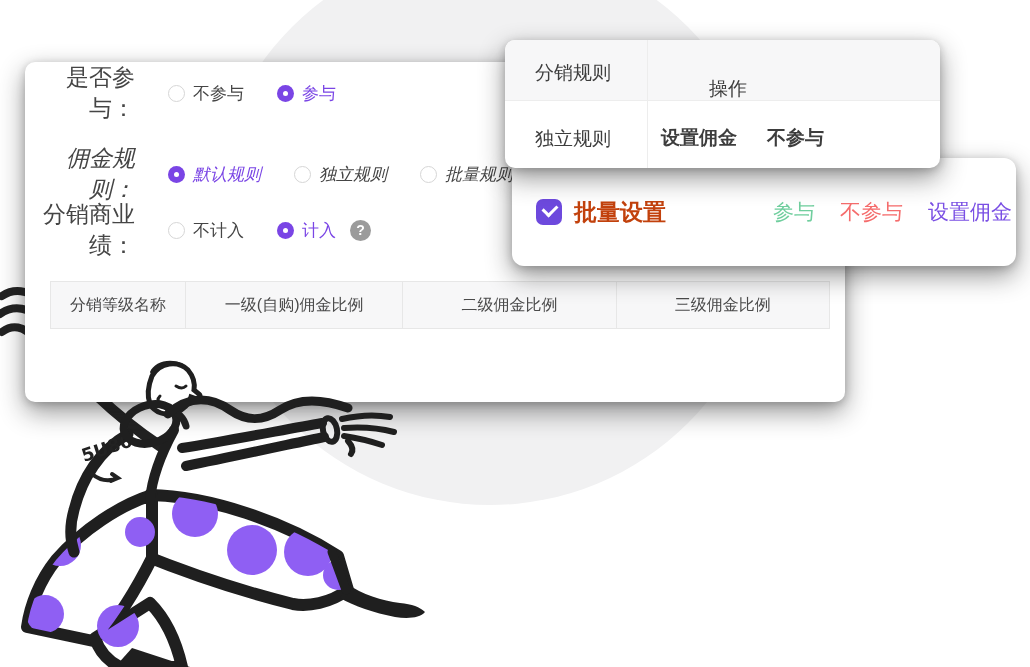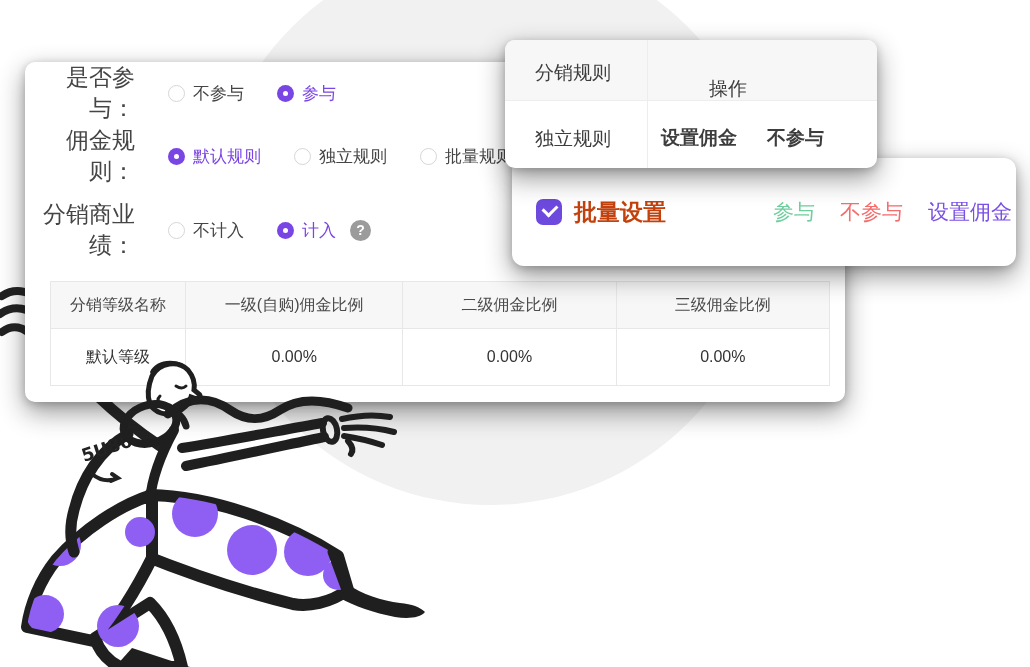--- a/index.html
+++ b/index.html
@@ -47,21 +47,21 @@
     position:absolute;left:25px;top:219px;width:780px;border-collapse:collapse;
     font-size:16px;table-layout:fixed;
   }
   .rate-table th,.rate-table td{
     border:1px solid #e7e7e7;text-align:center;padding:0;margin-left:8px;
   }
   .rate-table th{height:46px;background:#f7f7f8;color:#4a4a4a;font-weight:normal;}
   .rate-table td{height:56px;color:#333;background:#fff;}
   .c1{width:17.3%;} .c2{width:27.9%;} .c3{width:27.4%;} .c4{width:27.4%;}
   
-  .rules-card{left:505px;top:40px;width:372px;height:128px;z-index:4;overflow:hidden;}
+  .rules-card{left:505px;top:40px;width:435px;height:128px;z-index:4;overflow:hidden;}
   .rules-header{
     position:absolute;left:0;top:0;right:0;height:60px;background:#f7f7f8;
     border-bottom:1px solid #ededed;
   }
   .rules-vdivider{position:absolute;left:142px;top:0;bottom:0;width:1px;background:#ededed;}
   .rules-card .cell{position:absolute;font-size:19px;color:#3d3d3d;}
   .rc-h1{left:30px;top:20px;}
   .rc-h2{left:156px;top:36px;margin-left:48px;}
   .rc-b1{left:30px;top:86px;}
   .rc-act1{left:156px;top:85px;font-size:20px;font-weight:bold;color:#7a4fe4;cursor:pointer;}
@@ -108,21 +108,21 @@
     <span class="opt">
       <span class="radio"></span>
       <span class="opt-label">不参与</span>
     </span>
     <span class="opt sel">
       <span class="radio sel"></span>
       <span class="opt-label">参与</span>
     </span>
   </div>
 
-  <div class="form-row" style="top:81px;">
+  <div class="form-row" style="top:99px;font-style:italic;">
     <span class="row-label">佣金规则：</span>
     <span class="opt sel">
       <span class="radio sel"></span>
       <span class="opt-label">默认规则</span>
     </span>
     <span class="opt">
       <span class="radio"></span>
       <span class="opt-label">独立规则</span>
     </span>
     <span class="opt">
@@ -144,26 +144,20 @@
     <span class="help">?</span>
   </div>
 
   <table class="rate-table">
     <tbody>
         <tr>
       <th class="c1">分销等级名称</th>
       <th class="c2">一级(自购)佣金比例</th>
       <th class="c3">二级佣金比例</th>
       <th class="c4">三级佣金比例</th>
-    </tr>
-    <tr>
-      <td>默认等级</td>
-      <td>0.00%</td>
-      <td>0.00%</td>
-      <td>0.00%</td>
     </tr>
   </tbody>
     </table>
 </div>
 
 <div class="card batch-card">
   <div class="batch-inner">
     <span class="checkbox"></span>
     <span class="batch-title">批量设置</span>
     <span class="batch-act ba-join">参与</span>

